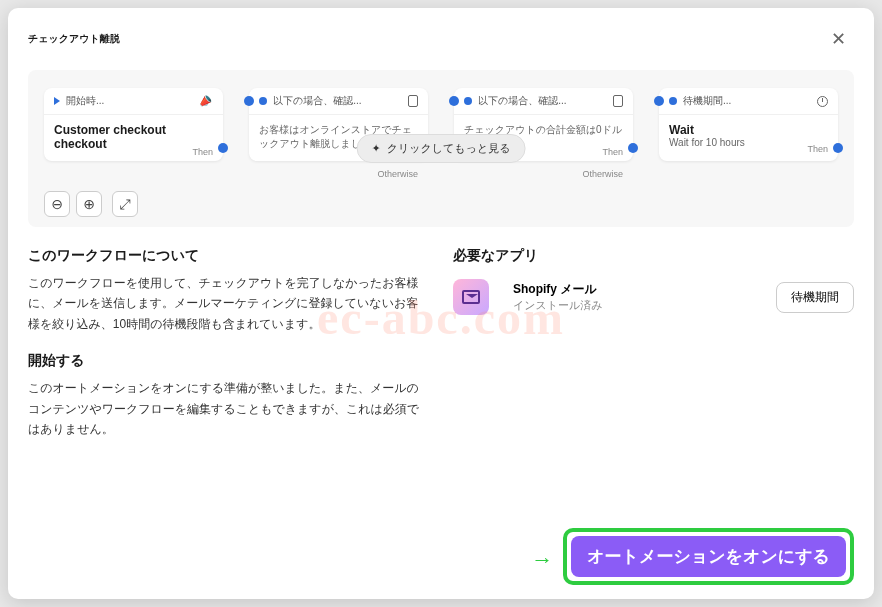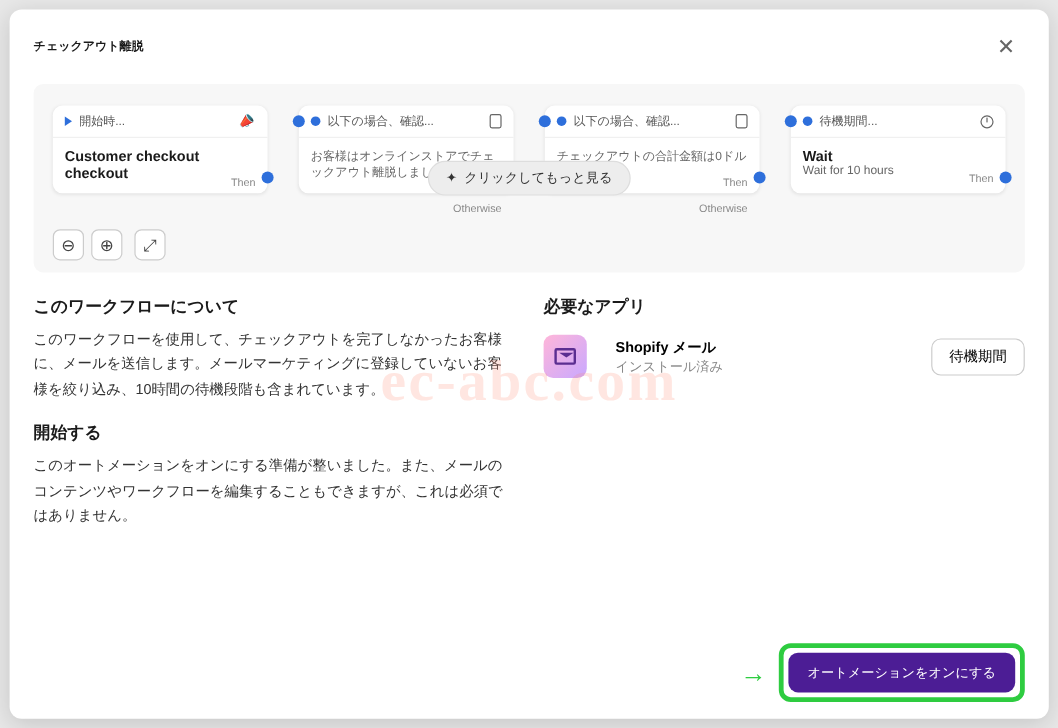--- a/index.html
+++ b/index.html
@@ -40,21 +40,21 @@
 .app-left { display: flex; align-items: center; gap: 24px; }
 .app-icon { width: 36px; height: 36px; border-radius: 8px; background: linear-gradient(135deg, #ffb6d9, #c9a8ff); display: flex; align-items: center; justify-content: center; }
 .app-icon-inner { width: 18px; height: 14px; border: 2px solid #5b2e91; border-radius: 2px; position: relative; }
 .app-icon-inner::after { content: ''; position: absolute; top: 2px; left: 2px; width: 0; height: 0; border-top: 4px solid #5b2e91; border-left: 6px solid transparent; border-right: 6px solid transparent; }
 .app-name { font-size: 12px; font-weight: 600; }
 .app-status { font-size: 11px; color: #888; }
 .open-btn { border: 1px solid #ccc; background: #fff; border-radius: 8px; padding: 6px 14px; font-size: 12px; cursor: pointer; }
 .modal-footer { padding: 14px 20px; display: flex; justify-content: flex-end; align-items: center; gap: 10px; }
 .arrow-hint { color: #2ecc40; font-size: 22px; font-weight: 700; }
 .highlight-box { border: 4px solid #2ecc40; border-radius: 10px; padding: 4px; }
-.primary-btn { background: #4c1d95; color: #fff; border: none; border-radius: 8px; padding: 9px 16px; font-size: 11px; font-weight: 400; cursor: pointer; }
+.primary-btn { background: #8b5cf6; color: #fff; border: none; border-radius: 8px; padding: 9px 16px; font-size: 17px; font-weight: 700; cursor: pointer; }
 .watermark { position: absolute; top: 290px; left: 50%; transform: translateX(-50%); font-size: 48px; font-weight: 600; color: rgba(255,140,120,0.22); pointer-events: none; z-index: 2; letter-spacing: 2px; font-family: Georgia, serif; }
 </style>
 </head>
 <body>
 
 <div class="modal">
   <div class="modal-header">
     <div class="modal-title">チェックアウト離脱</div>
     <button class="close-btn">✕</button>
   </div>

